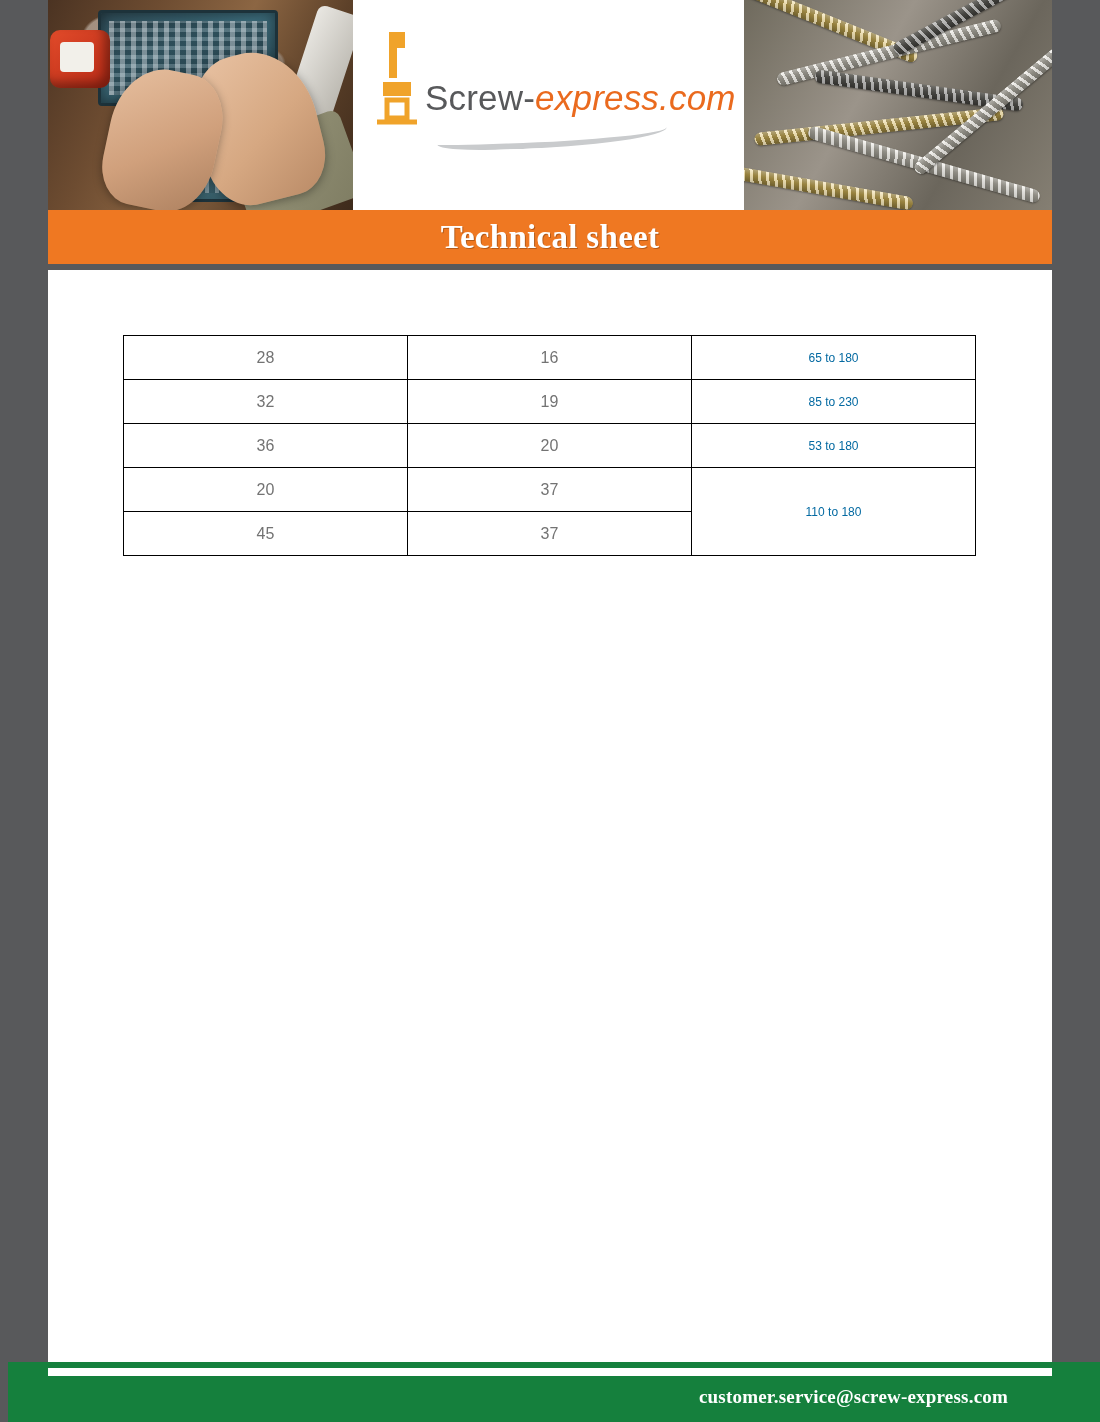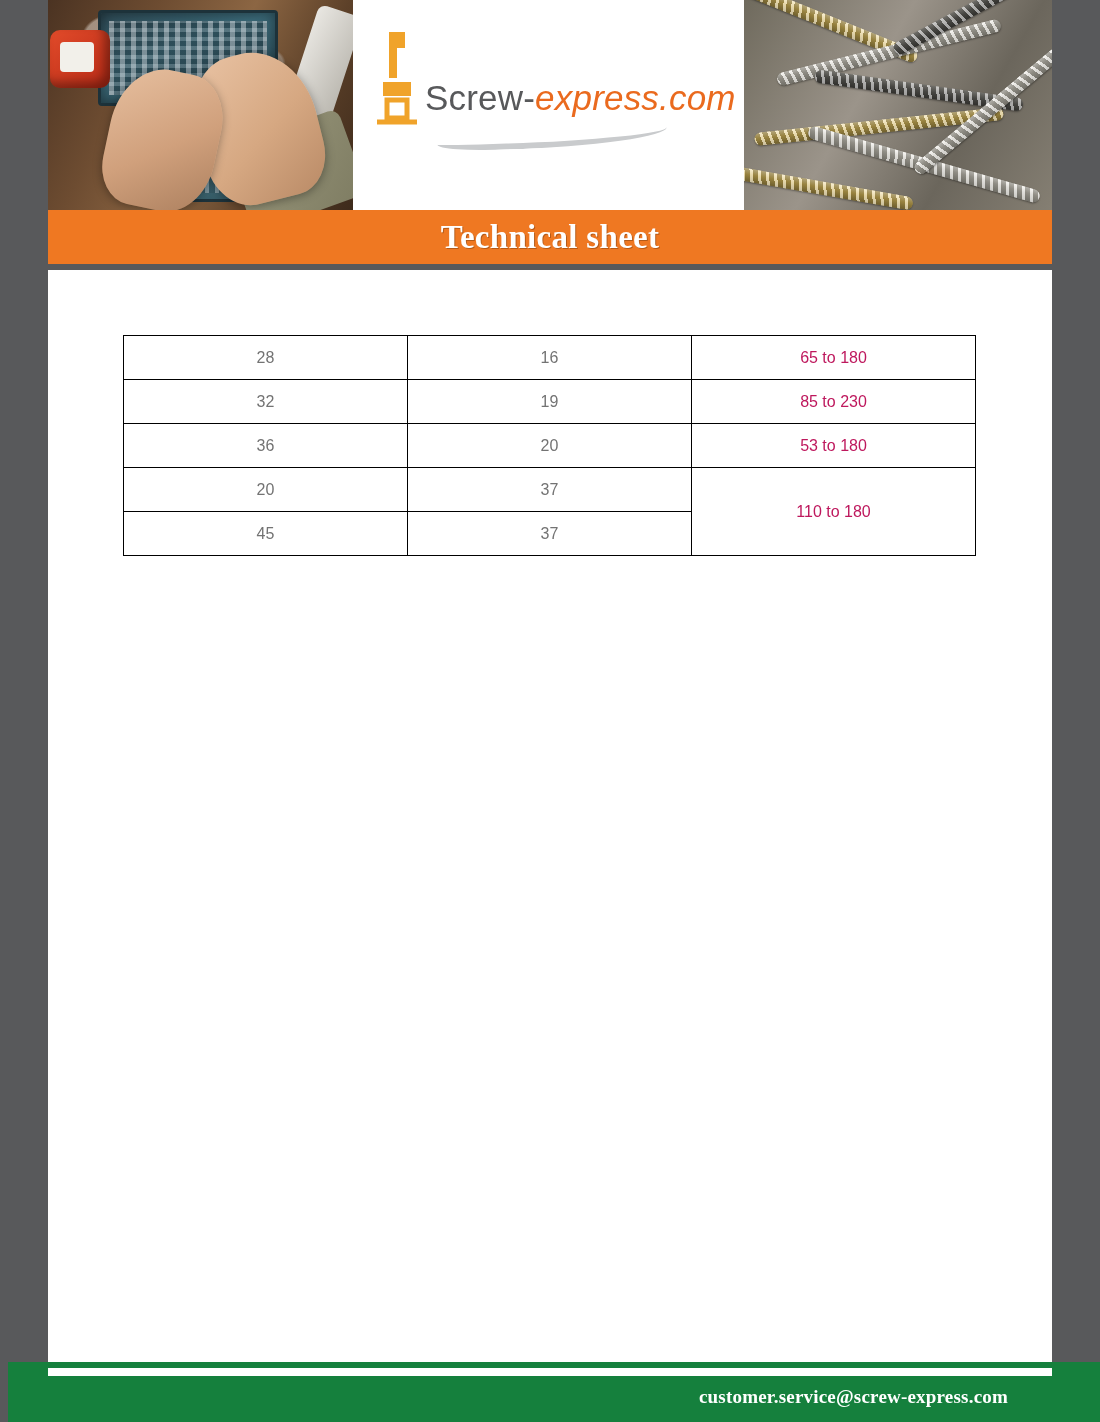--- a/index.html
+++ b/index.html
@@ -263,23 +263,23 @@
     padding: 0;
   }
   td.col-a, td.col-b {
     width: 284px;
     font-size: 16px;
     font-weight: normal;
     color: #737373;
   }
   td.col-c {
     width: 284px;
-    font-size: 16px;
+    font-size: 12px;
     font-weight: normal;
-    color: #be185d;
+    color: #0369a1;
   }
 
   
   .footer-bar {
     position: absolute;
     left: 8px;
     bottom: 0;
     width: 1100px;
     height: 60px;
     background: #15803d;

